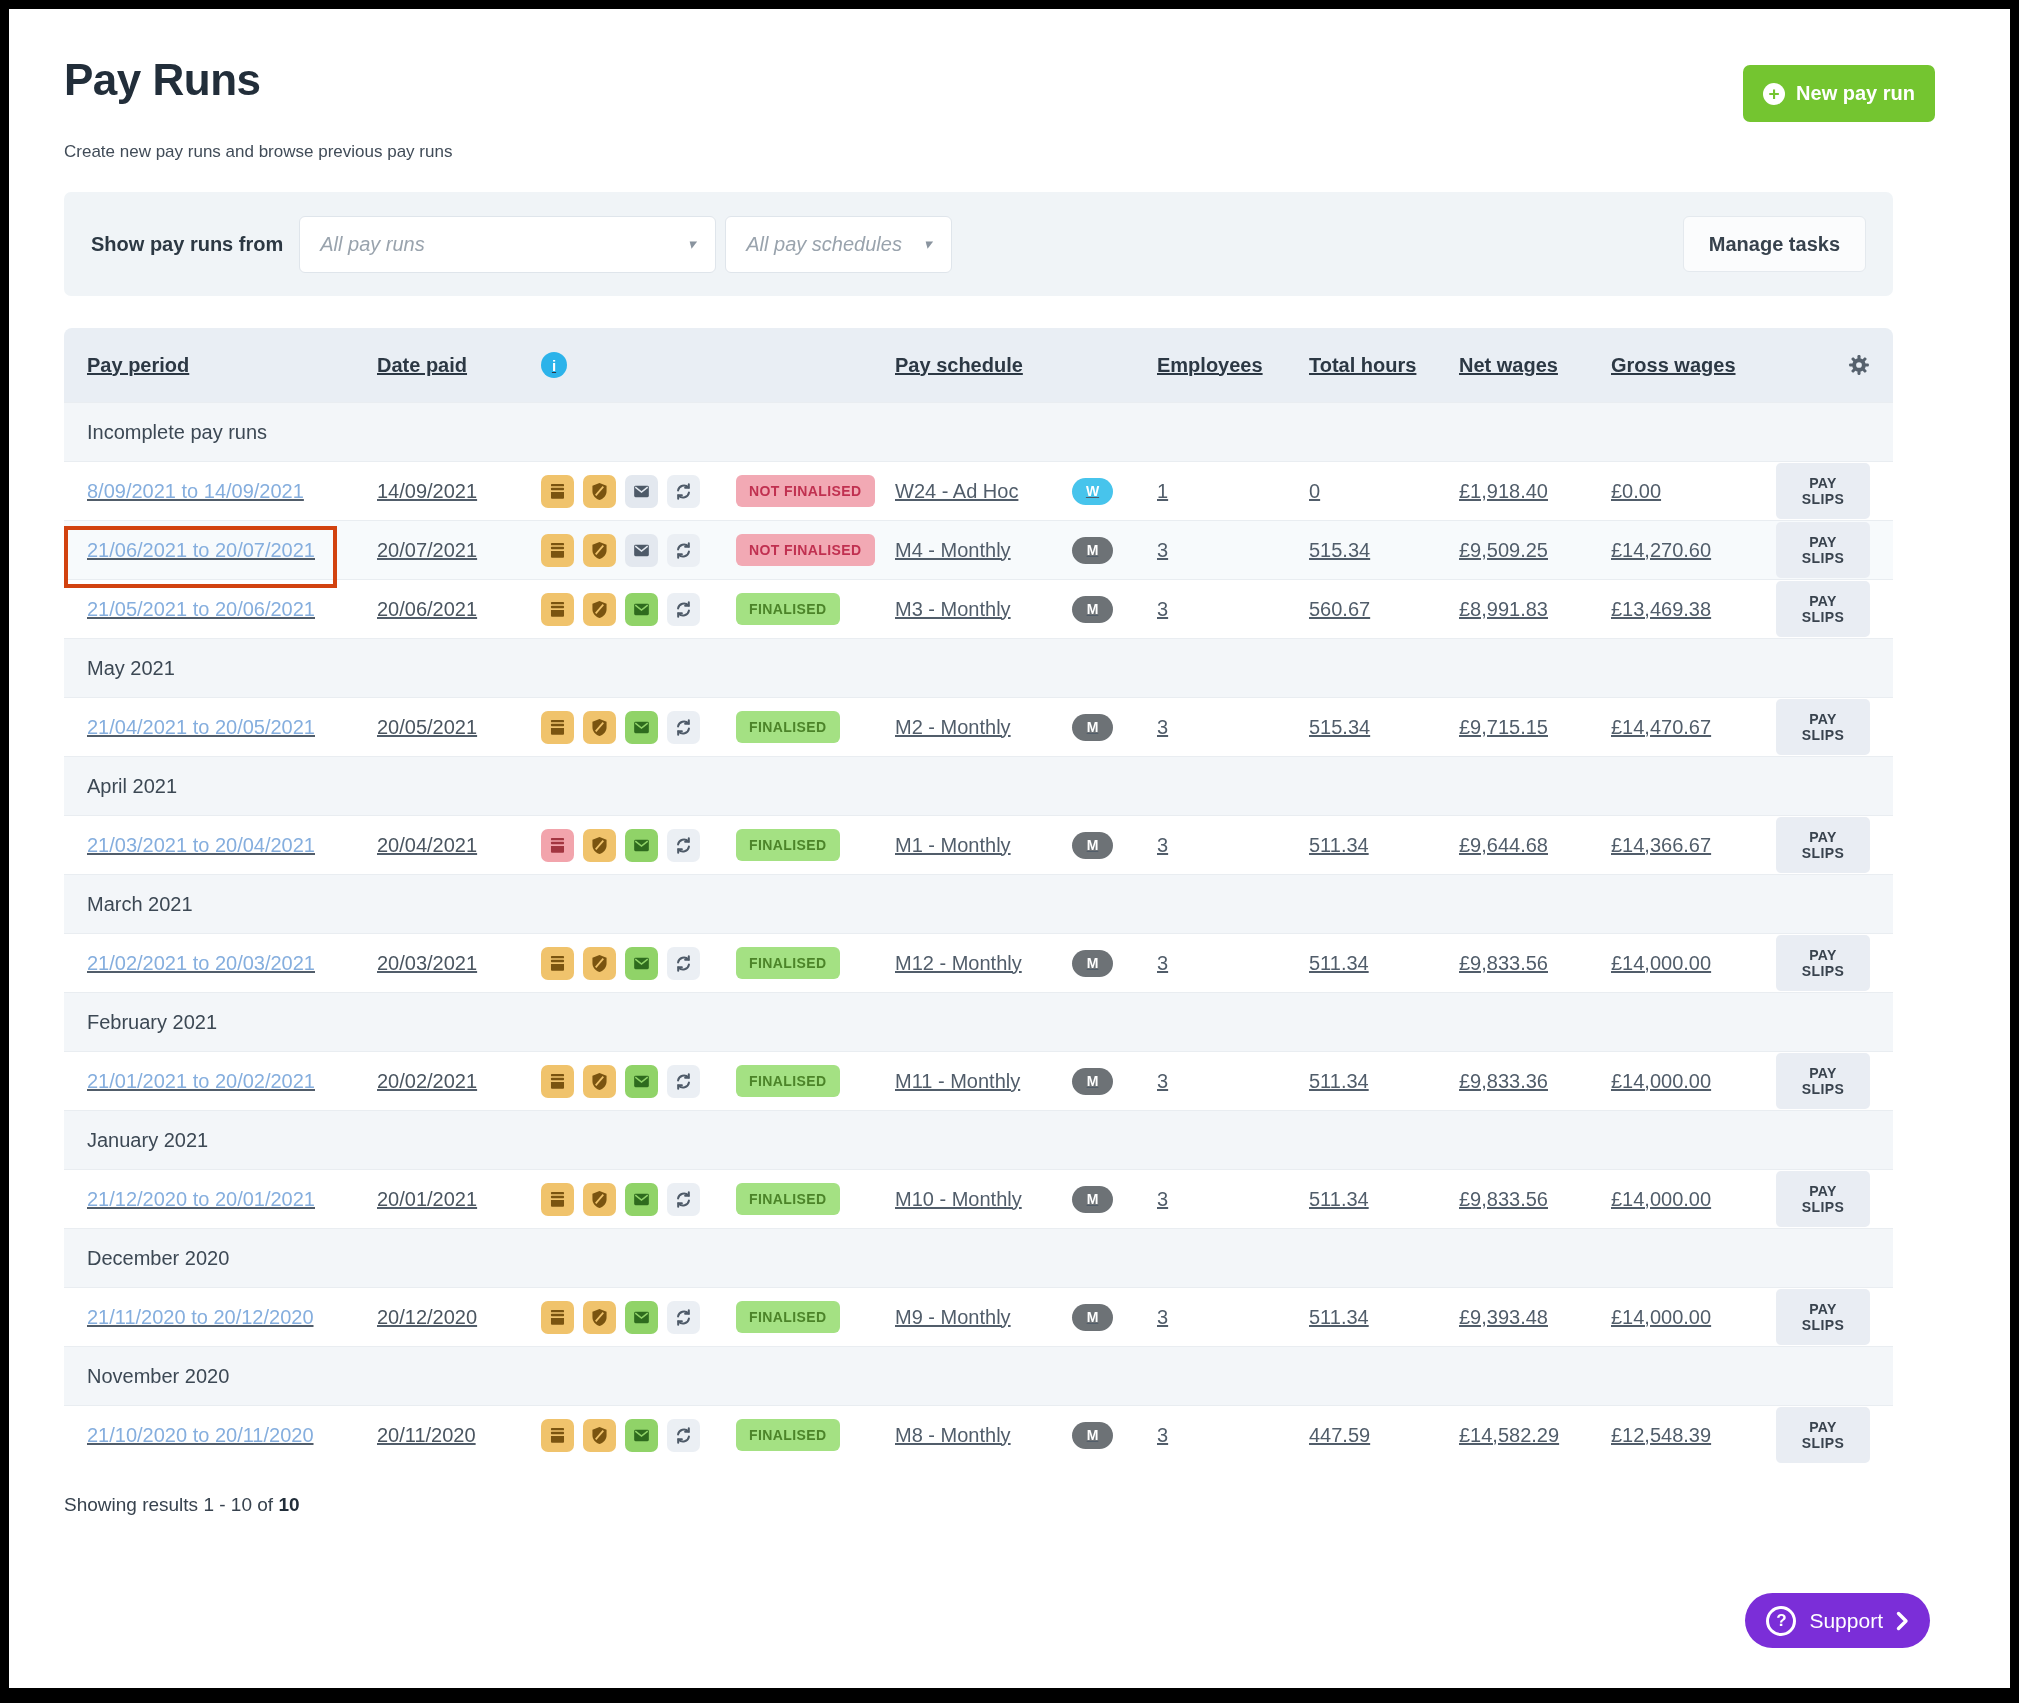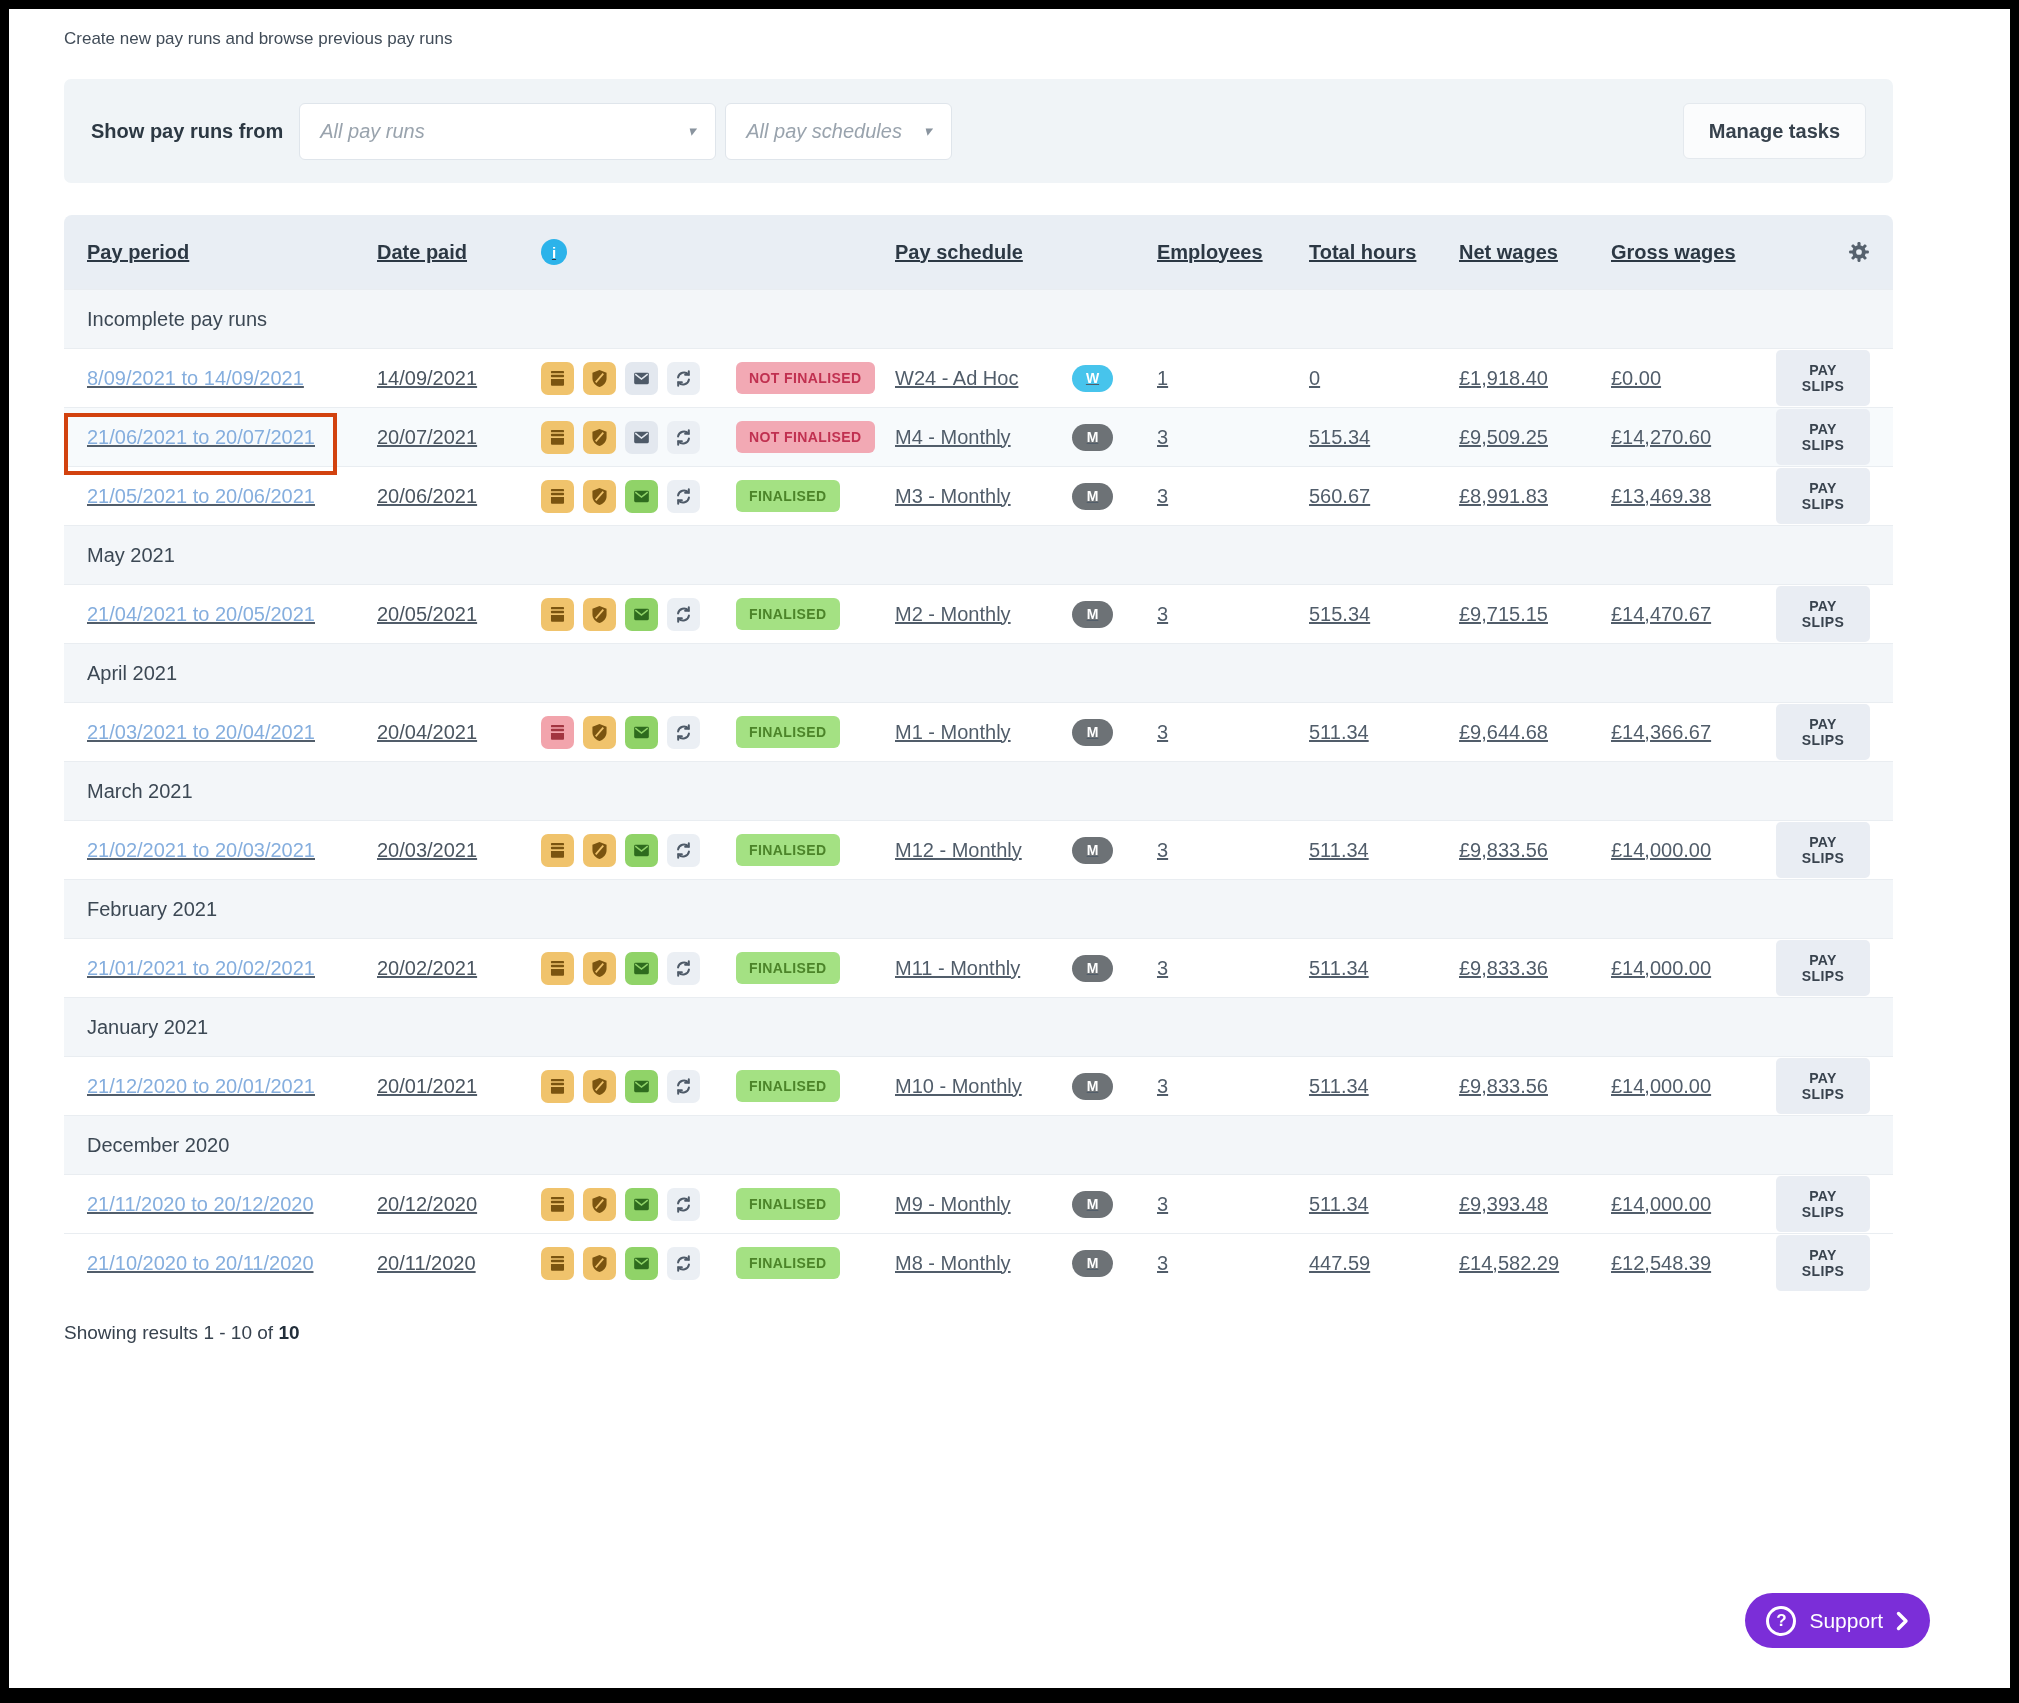--- a/index.html
+++ b/index.html
@@ -77,20 +77,27 @@
              background:#7b2ed8; color:#fff; border:none; border-radius:28px; height:55px; padding:0 21px;
              font-size:21px; cursor:pointer; font-family:"Liberation Sans", sans-serif; }
   .q-circle { width:30px; height:30px; border-radius:50%; border:3px solid #fff; display:flex; align-items:center;
               justify-content:center; font-size:17px; font-weight:700; }
 </style>
 </head>
 <body>
 
 <div class="page">
   <div class="content">
+    <div class="header-flex">
+      <h1 class="title">Pay Runs</h1>
+      <button class="btn-new">
+        <span class="plus-circle">+</span>
+        <span>New pay run</span>
+      </button>
+    </div>
     <div class="subtitle">Create new pay runs and browse previous pay runs</div>
 
     <div class="filter-panel">
       <span class="filter-label">Show pay runs from</span>
       <div class="select runs">
         <span>All pay runs</span>
         <span class="caret">▾</span>
       </div>
       <div class="select schedules">
         <span>All pay schedules</span>
@@ -532,20 +539,21 @@
             <div>M9 - Monthly</div>
             <div>
               <span class="pill gray">M</span>
             </div>
             <div>3</div>
             <div>511.34</div>
             <div>£9,393.48</div>
             <div>£14,000.00</div>
             <div style="justify-self: end;"><button class="btn-payslips">PAY SLIPS</button></div>
           </div>
+          <div class="section-row">November 2020</div>
           <div class="row-grid data-row">
             <div class="cell-period"><a href="#" class="link">21/10/2020 to 20/11/2020</a></div>
             <div class="date-txt">20/11/2020</div>
             <div class="icons">
               <span class="icon amber">
                 <svg width="19" height="19" viewBox="0 0 14 14">
                   <g fill="#7a5410">
                     <rect x="2.2" y="1.5" width="9.6" height="1.7" rx="0.5"></rect>
                     <rect x="2.2" y="4.3" width="9.6" height="1.7" rx="0.5"></rect>
                     <path d="M2.2 7.3 h9.6 v4.3 a0.7 0.7 0 0 1 -0.7 0.7 h-8.2 a0.7 0.7 0 0 1 -0.7 -0.7 z"></path>

